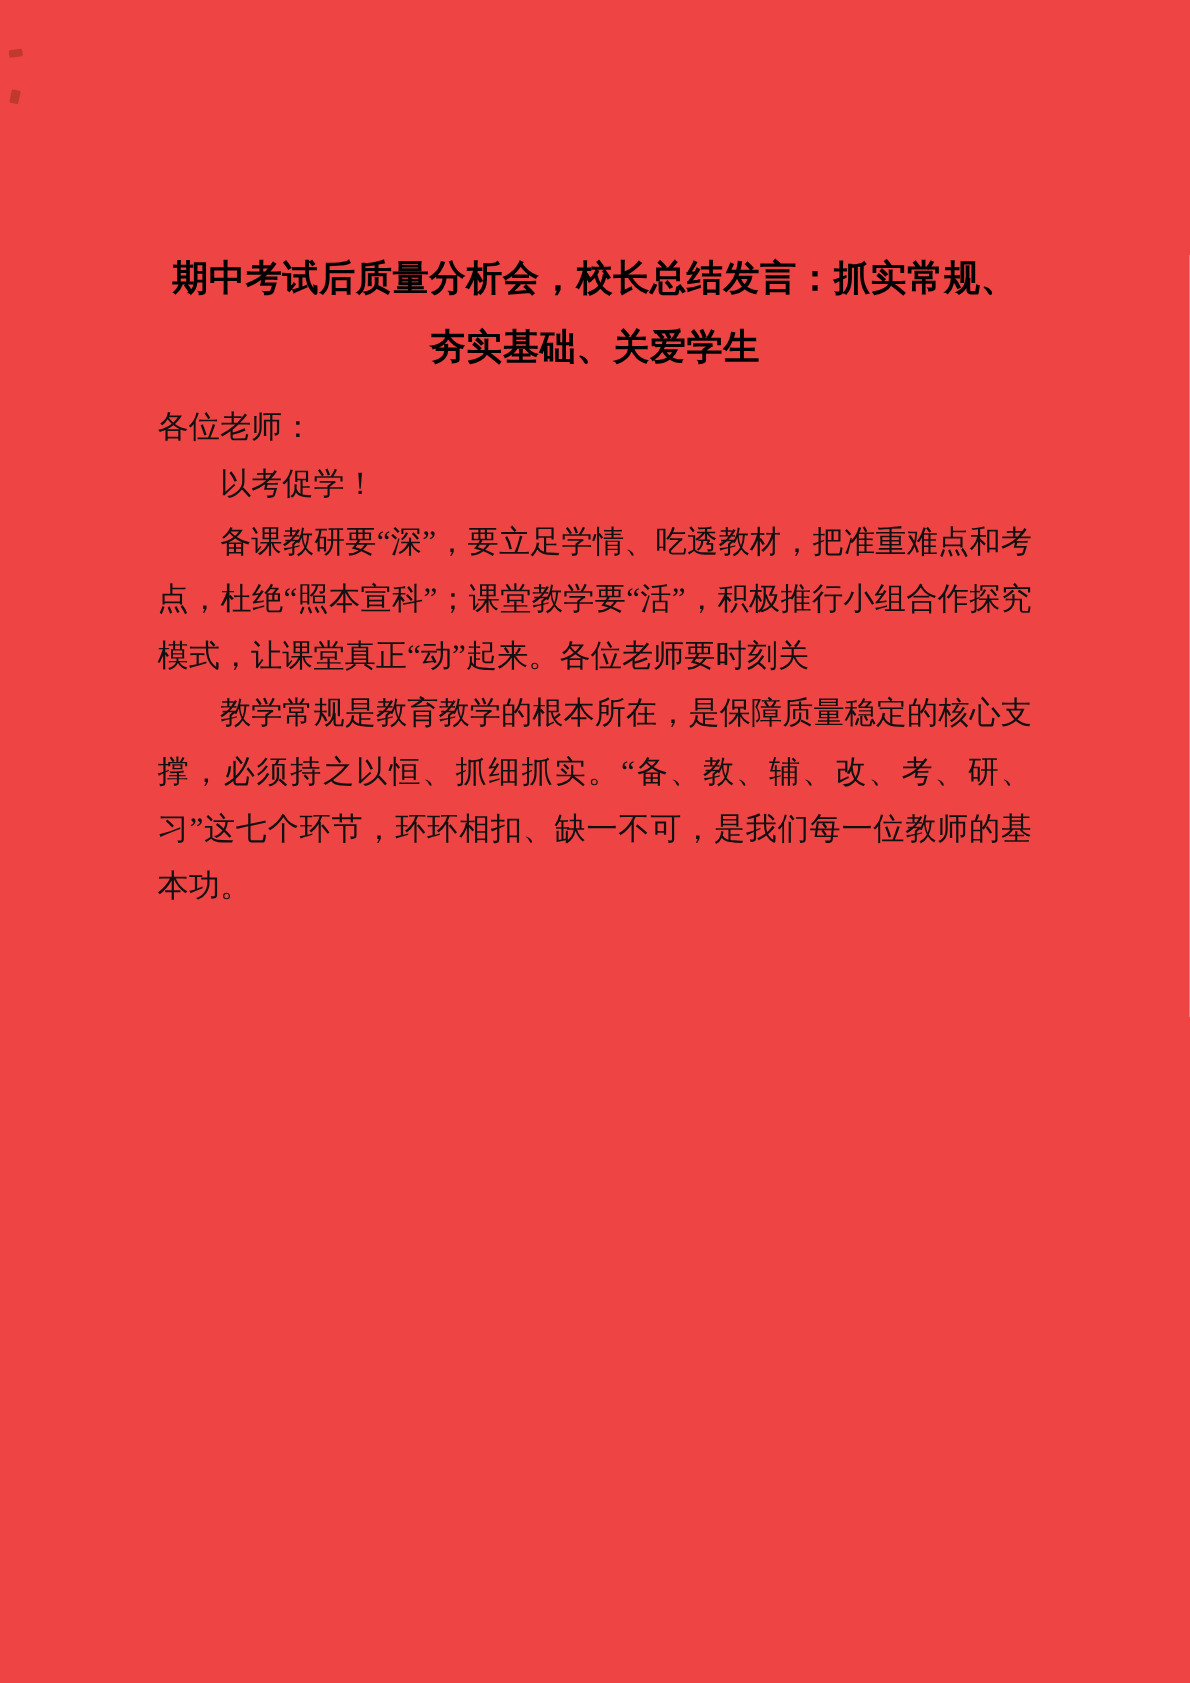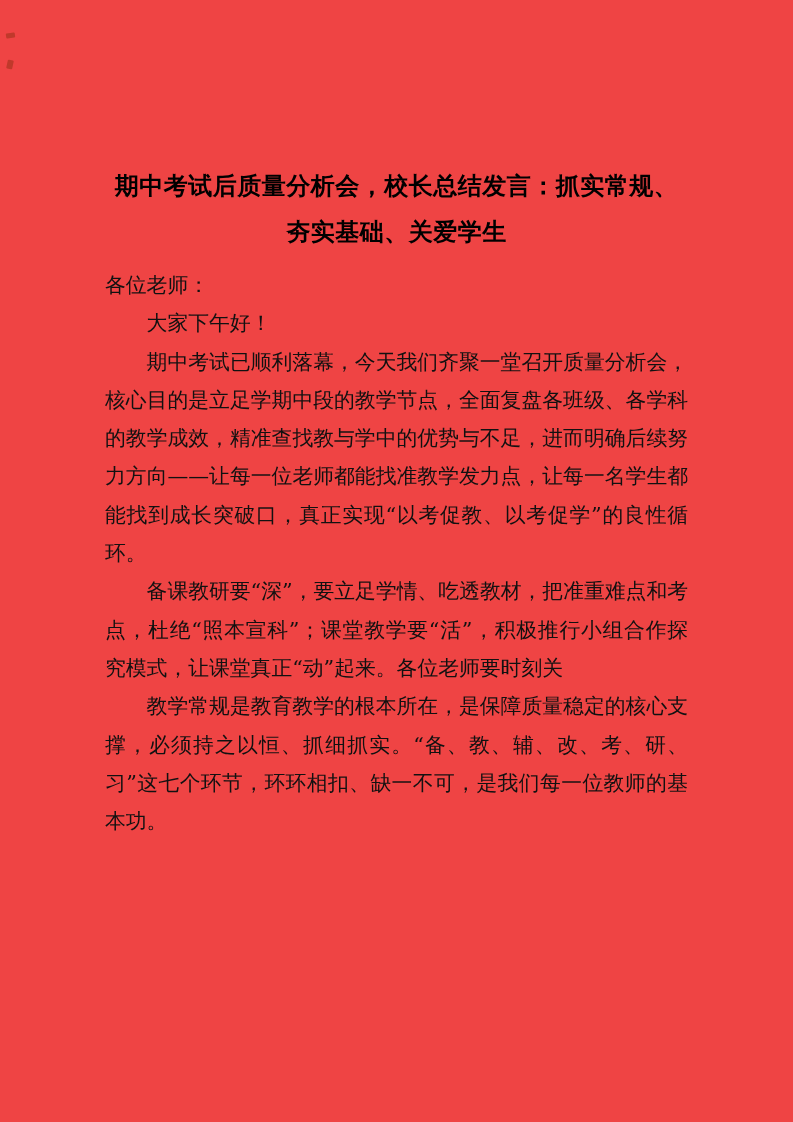--- a/index.html
+++ b/index.html
@@ -37,20 +37,21 @@
     width: 583px;
     font-size: 20.8px;
     line-height: 38.3px;
     text-align: justify;
     text-justify: inter-character;
     color: #111111;
   }
   .para {
     margin: 0;
     padding: 0;
+    font-family: Liberation Serif, serif;
   }
   .para.indent {
     text-indent: 2em;
   }
   .para.bold {
     font-family: "Liberation Sans", "DejaVu Sans", sans-serif;
     font-weight: bold;
     color: #000000;
   }
   .red-mark {
@@ -78,19 +79,18 @@
 
 <div class="page" style="background: #ef4444; padding-left: 44px; --artifact-color: #c0392b;">
 
   <span class="red-mark m1"></span>
   <span class="red-mark m2"></span>
 
   <h1 class="doc-title">期中考试后质量分析会，校长总结发言：抓实常规、夯实基础、关爱学生</h1>
 
   <div class="doc-body">
     <p class="para">各位老师：</p>
-    <p class="para indent">大家下午好！</p>
-    <p class="para indent">期中考试已顺利落幕，今天我们齐聚一堂召开质量分析会，核心目的是立足学期中段的教学节点，全面复盘各班级、各学科的教学成效，精准查找教与学中的优势与不足，进而明确后续努力方向——让每一位老师都能找准教学发力点，让每一名学生都能找到成长突破口，真正实现“以考促教、以考促学”的良性循环。</p>
+    <p class="para indent">以考促学！</p>
     <p class="para indent">备课教研要“深”，要立足学情、吃透教材，把准重难点和考点，杜绝“照本宣科”；课堂教学要“活”，积极推行小组合作探究模式，让课堂真正“动”起来。各位老师要时刻关</p>
     <p class="para indent">教学常规是教育教学的根本所在，是保障质量稳定的核心支撑，必须持之以恒、抓细抓实。“备、教、辅、改、考、研、习”这七个环节，环环相扣、缺一不可，是我们每一位教师的基本功。</p>
   </div>
 
 </div>
 
 </body></html>

